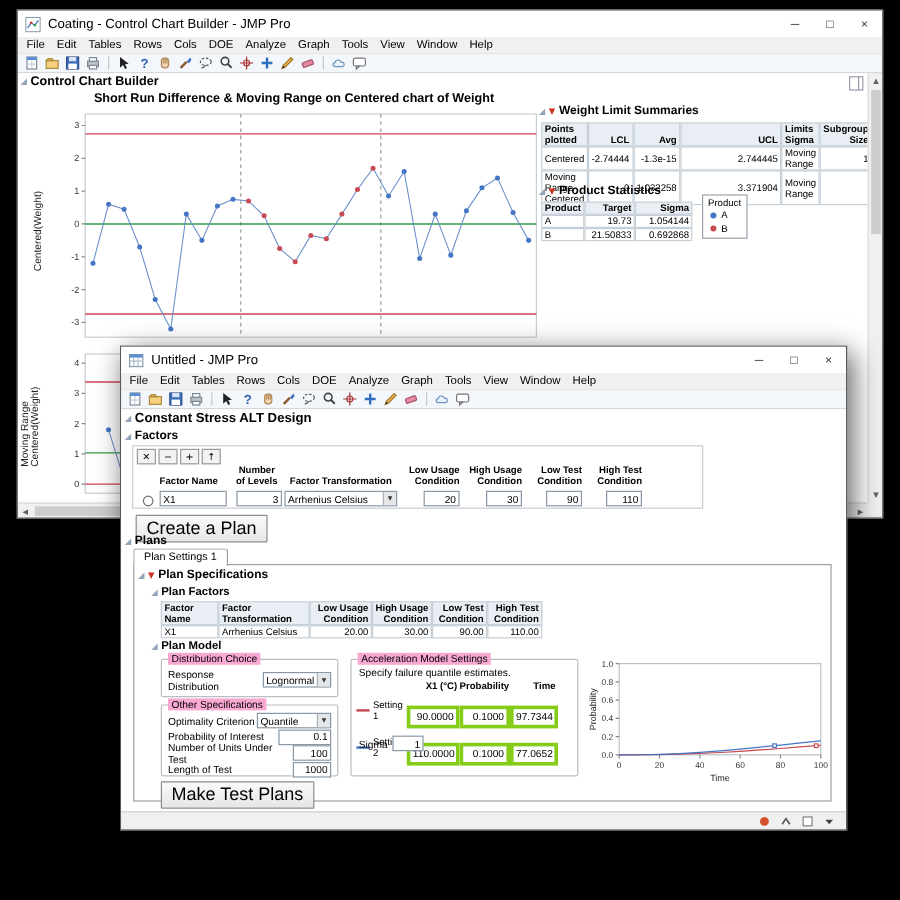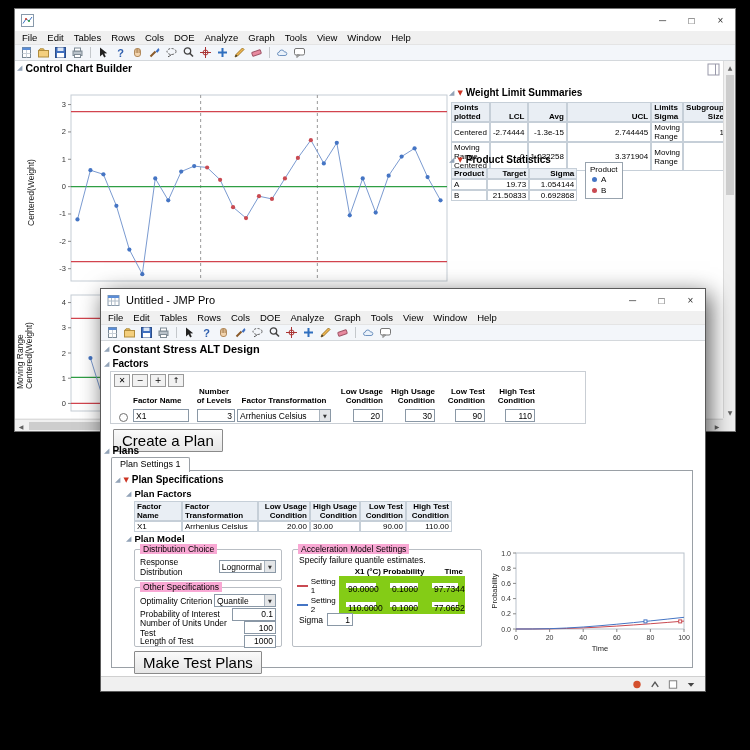--- a/index.html
+++ b/index.html
@@ -72,37 +72,38 @@
   .fc0 { width: 18px; justify-content: center; }
   .fc1 { width: 60px; }
   .fc2 { width: 44px; justify-content: center; }
   .fc3 { width: 96px; justify-content: center; }
   .fc4, .fc5 { width: 52px; justify-content: flex-end; text-align: right; }
   .fc6, .fc7 { width: 50px; justify-content: flex-end; text-align: right; }
   .factors-frame { position: absolute; border: 1px solid #c9ced4; }
   .srow { display: flex; align-items: center; }
   .scell { font-size: 8.5px; display: flex; align-items: center; gap: 3px; height: 13px; }
   .shead { font-size: 8px; font-weight: bold; text-align: right; padding-right: 2px; }
-  .vcell { border: 7px solid #84cc16; background: #fff; text-align: right; font-size: 8.5px;
-           height: 19px; line-height: 12px; padding: 0 2px; }
+  .vcell { border: 3px solid #84cc16; background: #fff; text-align: right; font-size: 8.5px;
+           height: 19px; line-height: 12px; padding: 0 2px; margin-top: 12px; }
   .swatch { width: 12px; height: 2px; display: inline-block; }
 </style>
 </head>
 <body>
 
 <div class="window" style="left:14px; top:8px; width:722px; height:424px;">
   <div class="titlebar">
     <span class="app-icon">
         <svg width="13" height="13" viewBox="0 0 13 13">
           <rect x="0.5" y="0.5" width="12" height="12" fill="#fff" stroke="#8899aa"></rect>
           <polyline points="2,9.5 5,5 8,7 11,3" fill="none" stroke="#3a6fbf"></polyline>
           <circle cx="5" cy="5" r="1.1" fill="#cc4433"></circle>
           <circle cx="8" cy="7" r="1.1" fill="#2f9e44"></circle>
         </svg>
       </span>
+    <span class="title-text">Coating - Control Chart Builder - JMP Pro</span>
     <span class="win-controls">
       <span class="win-btn">─</span>
       <span class="win-btn">□</span>
       <span class="win-btn">×</span>
     </span>
   </div>
   <div class="menubar">
       <span class="menu-item">File</span>
       <span class="menu-item">Edit</span>
       <span class="menu-item">Tables</span>
@@ -224,20 +225,21 @@
       <span class="disc">◢</span>
       <span>Control Chart Builder</span>
     </div>
     <span style="position:absolute; left:692px; top:2px; width:13px; height:13px;" class="app-icon">
         <svg width="13" height="13" viewBox="0 0 13 13">
           <rect x="1" y="1" width="11" height="11" fill="#fff" stroke="#99a"></rect>
           <line x1="8.5" y1="1" x2="8.5" y2="12" stroke="#99a"></line>
         </svg>
       </span>
 
+    <div class="chart-title" style="left:28px; top:15px; width:404px;">Short Run Difference &amp; Moving Range on Centered chart of Weight</div>
     <div class="vlabel" style="left:12px; top:165px;">Centered(Weight)</div>
     <svg class="chart-svg" id="control-chart-svg" style="left:24px; top:28px;" width="414" height="198">
         <rect x="32" y="6" width="376" height="186" fill="#fff" stroke="#c5cdd5"></rect>
         <line x1="29" y1="15.573529411764708" x2="32" y2="15.573529411764708" stroke="#888"></line>
         <text x="27" y="18.07352941176471" font-size="7.5" text-anchor="end" fill="#333">3</text>
         <line x1="29" y1="42.9264705882353" x2="32" y2="42.9264705882353" stroke="#888"></line>
         <text x="27" y="45.4264705882353" font-size="7.5" text-anchor="end" fill="#333">2</text>
         <line x1="29" y1="70.27941176470588" x2="32" y2="70.27941176470588" stroke="#888"></line>
         <text x="27" y="72.77941176470588" font-size="7.5" text-anchor="end" fill="#333">1</text>
         <line x1="29" y1="97.63235294117646" x2="32" y2="97.63235294117646" stroke="#888"></line>
@@ -643,21 +645,21 @@
 Condition</div>
             <div class="jth" style="width: 46px; text-align: right;">Low Test
 Condition</div>
             <div class="jth" style="width: 46px; text-align: right;">High Test
 Condition</div>
           </div>
           <div class="jtr">
             <div class="jtd" style="text-align: left;">X1</div>
             <div class="jtd" style="text-align: left;">Arrhenius Celsius</div>
             <div class="jtd" style="text-align: right;">20.00</div>
-            <div class="jtd" style="">30.00</div>
+            <div class="jtd" style="text-align: right;">30.00</div>
             <div class="jtd" style="text-align: right;">90.00</div>
             <div class="jtd" style="text-align: right;">110.00</div>
           </div>
         </div>
 
       <div class="outline-header" style="left:14px; top:62px; font-size:9.5px;">
         <span class="disc">◢</span>
         <span>Plan Model</span>
       </div>
 

